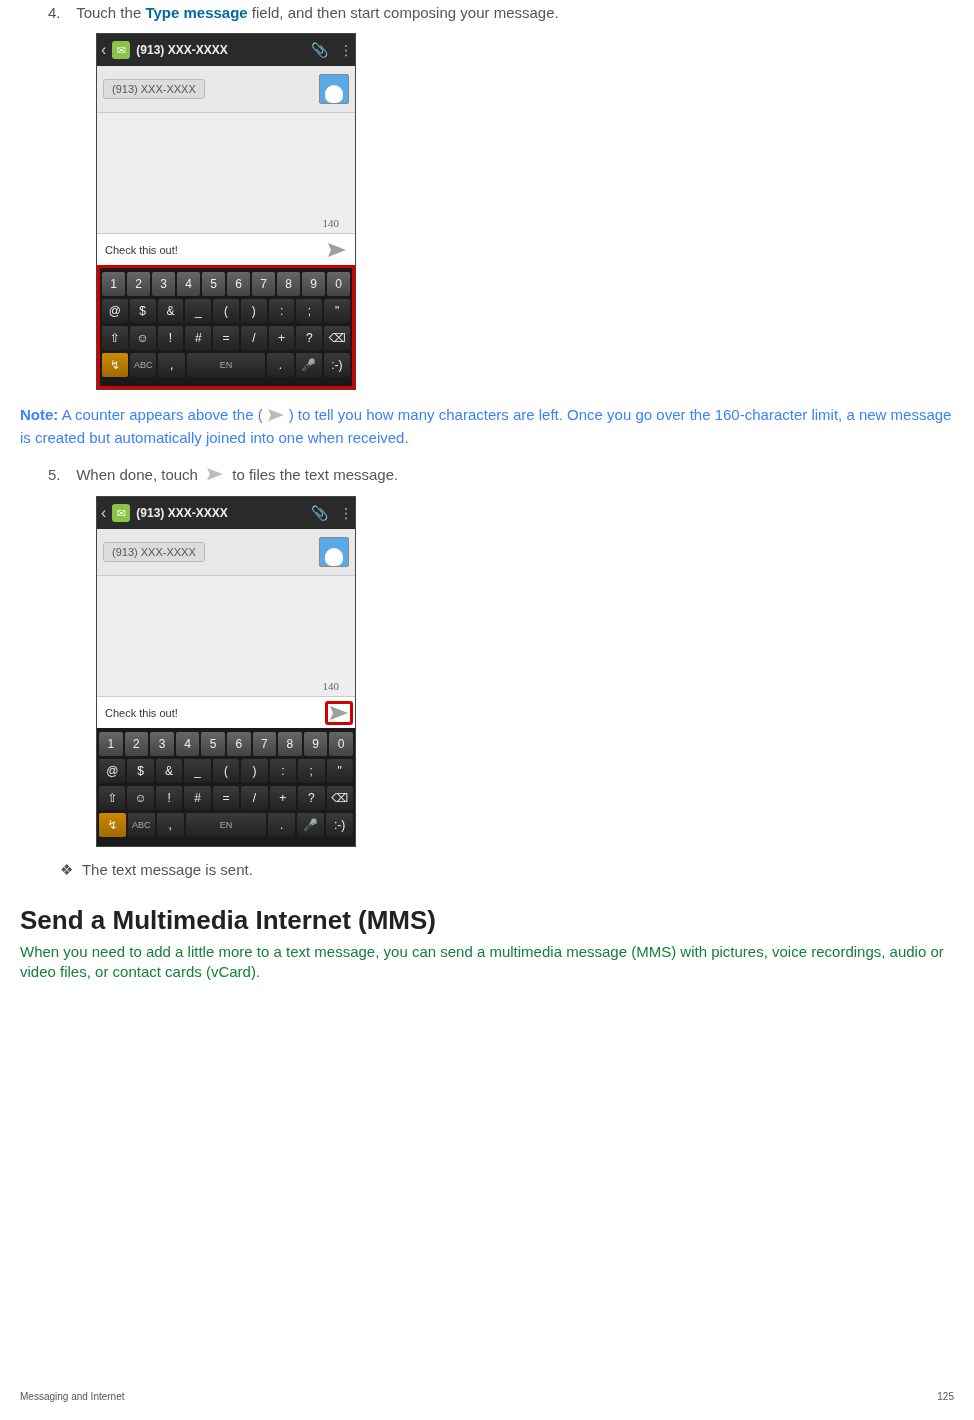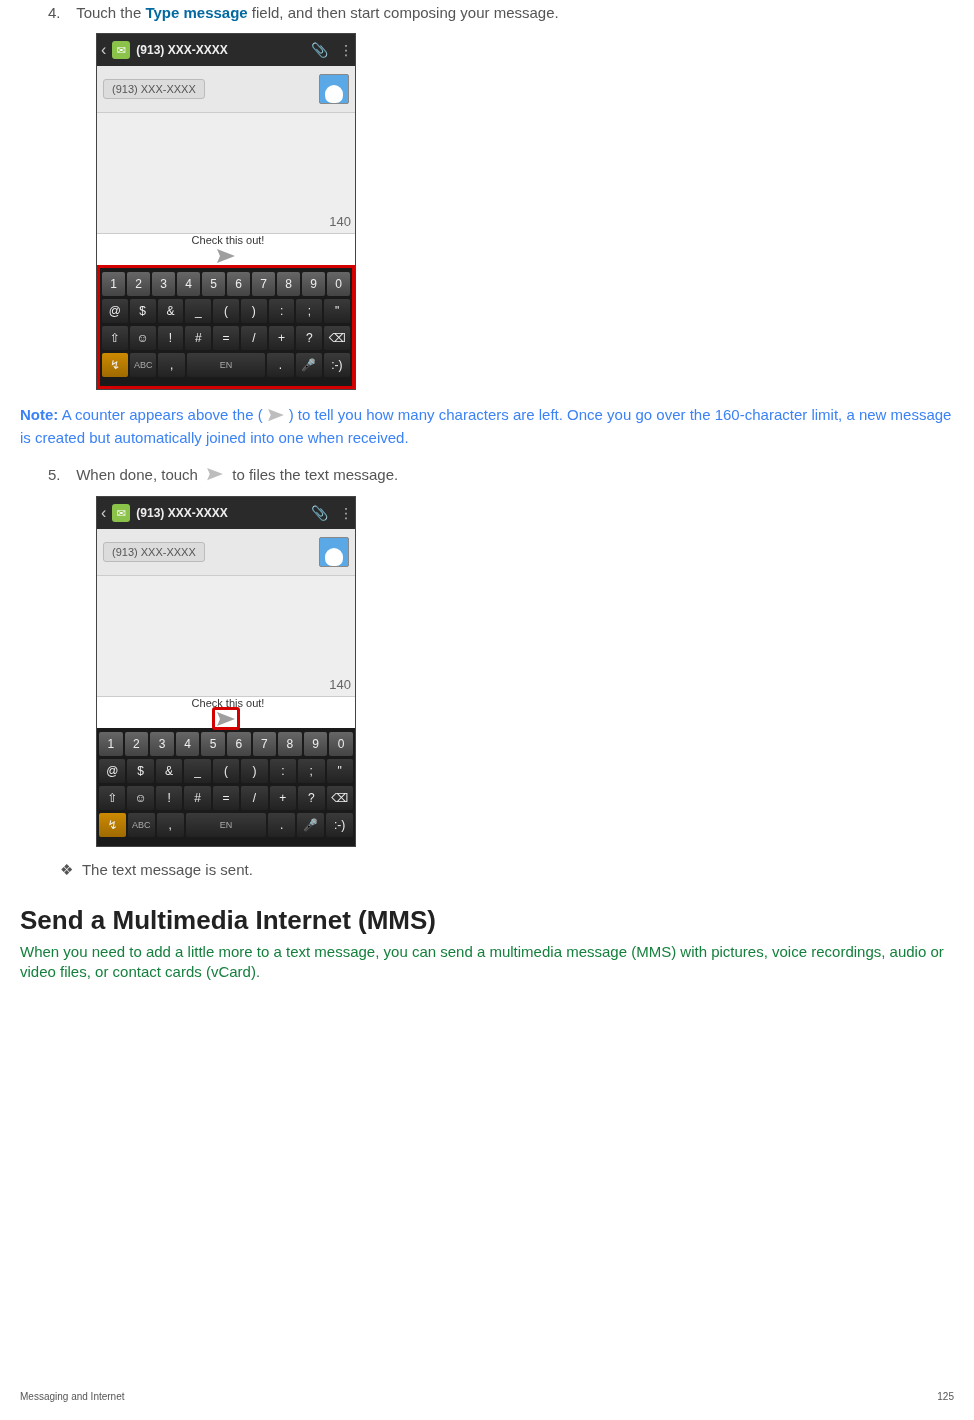--- a/index.html
+++ b/index.html
@@ -47,22 +47,22 @@
   .titlebar .back { color:#ccc; font-size:16px; }
   .msgicon { width:18px; height:18px; background:#8bc34a; border-radius:3px; display:flex; align-items:center; justify-content:center; font-size:11px; color:#fff; }
   .titlebar .title { flex:1; font-size:12px; font-weight:bold; }
   .clip { color:#bbb; font-size:14px; margin-right:4px; }
   .dots { color:#bbb; font-size:14px; letter-spacing:-2px; line-height:6px; }
   .recipient-row { display:flex; align-items:center; padding:8px 6px; gap:6px; background:#e8e8e8; border-bottom:1px solid #ccc; }
   .chip { background:#dcdcdc; border:1px solid #bbb; border-radius:3px; padding:3px 8px; font-size:11px; color:#555;}
   .avatar { width:30px; height:30px; background:#5aa9e6; border:1px solid #888; display:flex;align-items:flex-end;justify-content:center; border-radius:2px;}
   .avatar::after{content:""; width:18px;height:18px;background:#fff;border-radius:50% 50% 40% 40%;}
   .messages-area { height: 120px; background:#eee; position:relative;}
-  .counter { position:absolute; right:4px; bottom:4px; font-size:13px; color:#666;}
-  .input-row { display:flex; align-items:center; background:#fff; border-top:1px solid #ccc; height:32px; padding:0 4px;flex-direction:column;}
+  .counter { position:absolute; right:16px; bottom:4px; font-size:11px; color:#666;font-family:Liberation Serif, serif;}
+  .input-row { display:flex; align-items:center; background:#fff; border-top:1px solid #ccc; height:32px; padding:0 4px;}
   .input-row .text { flex:1; font-size:11px; color:#333; padding-left:4px;}
   .send-wrap { width:28px; height:24px; display:flex; align-items:center; justify-content:center; }
   .send-wrap.hl { border:3px solid #d40000; border-radius:3px; margin:-2px; }
   .keyboard {
     background:#1a1a1a;
     padding:4px 2px 6px 2px;
   }
   .kb-hl { border:3px solid #d40000; }
   .krow { display:flex; gap:2px; margin-bottom:3px; }
   .key { flex:1; height:24px; background:linear-gradient(#666,#444); color:#eee; display:flex; align-items:center; justify-content:center; font-size:12px; border-radius:2px;}

